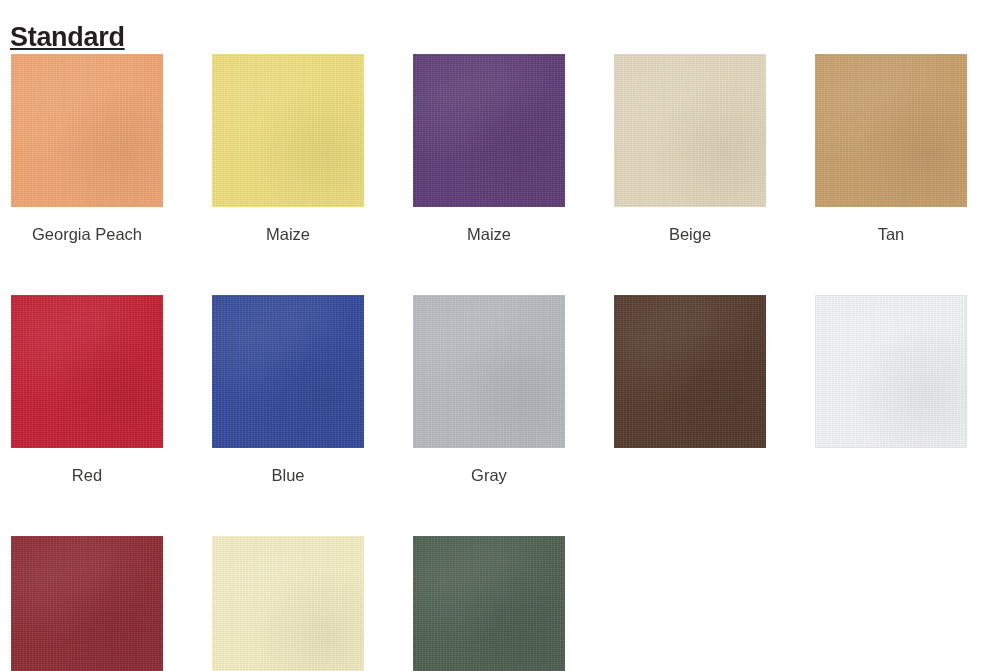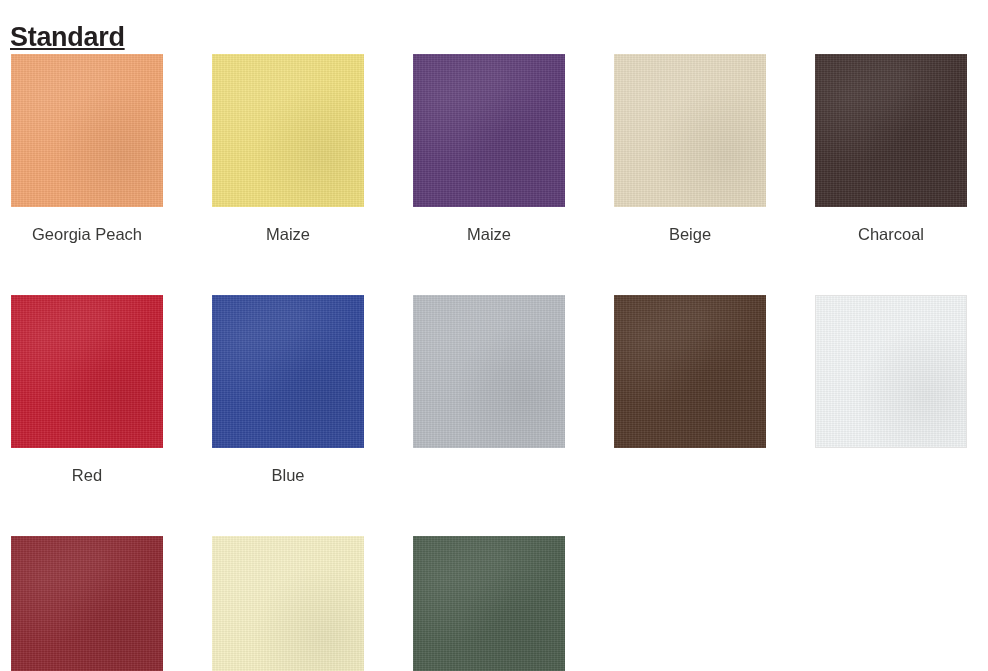--- a/index.html
+++ b/index.html
@@ -127,33 +127,34 @@
       </div>
       <div class="swatch-cell">
         <div class="swatch-chip" title="Purple" style="background-color: rgb(94, 61, 119);"></div>
         <div class="swatch-label">Maize</div>
       </div>
       <div class="swatch-cell">
         <div class="swatch-chip" title="Beige" style="background-color: rgb(228, 217, 191);"></div>
         <div class="swatch-label">Beige</div>
       </div>
       <div class="swatch-cell">
-        <div class="swatch-chip" title="Charcoal" style="background-color: rgb(66, 50, 48);"></div>
-        <div class="swatch-label">Charcoal</div>
+        <div class="swatch-chip" title="Tan" style="background-color: rgb(201, 160, 107);"></div>
+        <div class="swatch-label">Tan</div>
       </div>
       <div class="swatch-cell">
         <div class="swatch-chip" title="Red" style="background-color: rgb(196, 31, 51);"></div>
         <div class="swatch-label">Red</div>
       </div>
       <div class="swatch-cell">
         <div class="swatch-chip" title="Blue" style="background-color: rgb(51, 73, 155);"></div>
         <div class="swatch-label">Blue</div>
       </div>
       <div class="swatch-cell">
         <div class="swatch-chip" title="Gray" style="background-color: rgb(184, 188, 194);"></div>
+        <div class="swatch-label">Gray</div>
       </div>
       <div class="swatch-cell">
         <div class="swatch-chip" title="Coffee" style="background-color: rgb(84, 58, 43);"></div>
       </div>
       <div class="swatch-cell">
         <div class="swatch-chip has-outline" title="White" style="background-color: rgb(242, 245, 246);"></div>
       </div>
       <div class="swatch-cell">
         <div class="swatch-chip" title="Burgundy" style="background-color: rgb(142, 42, 51);"></div>
       </div>

